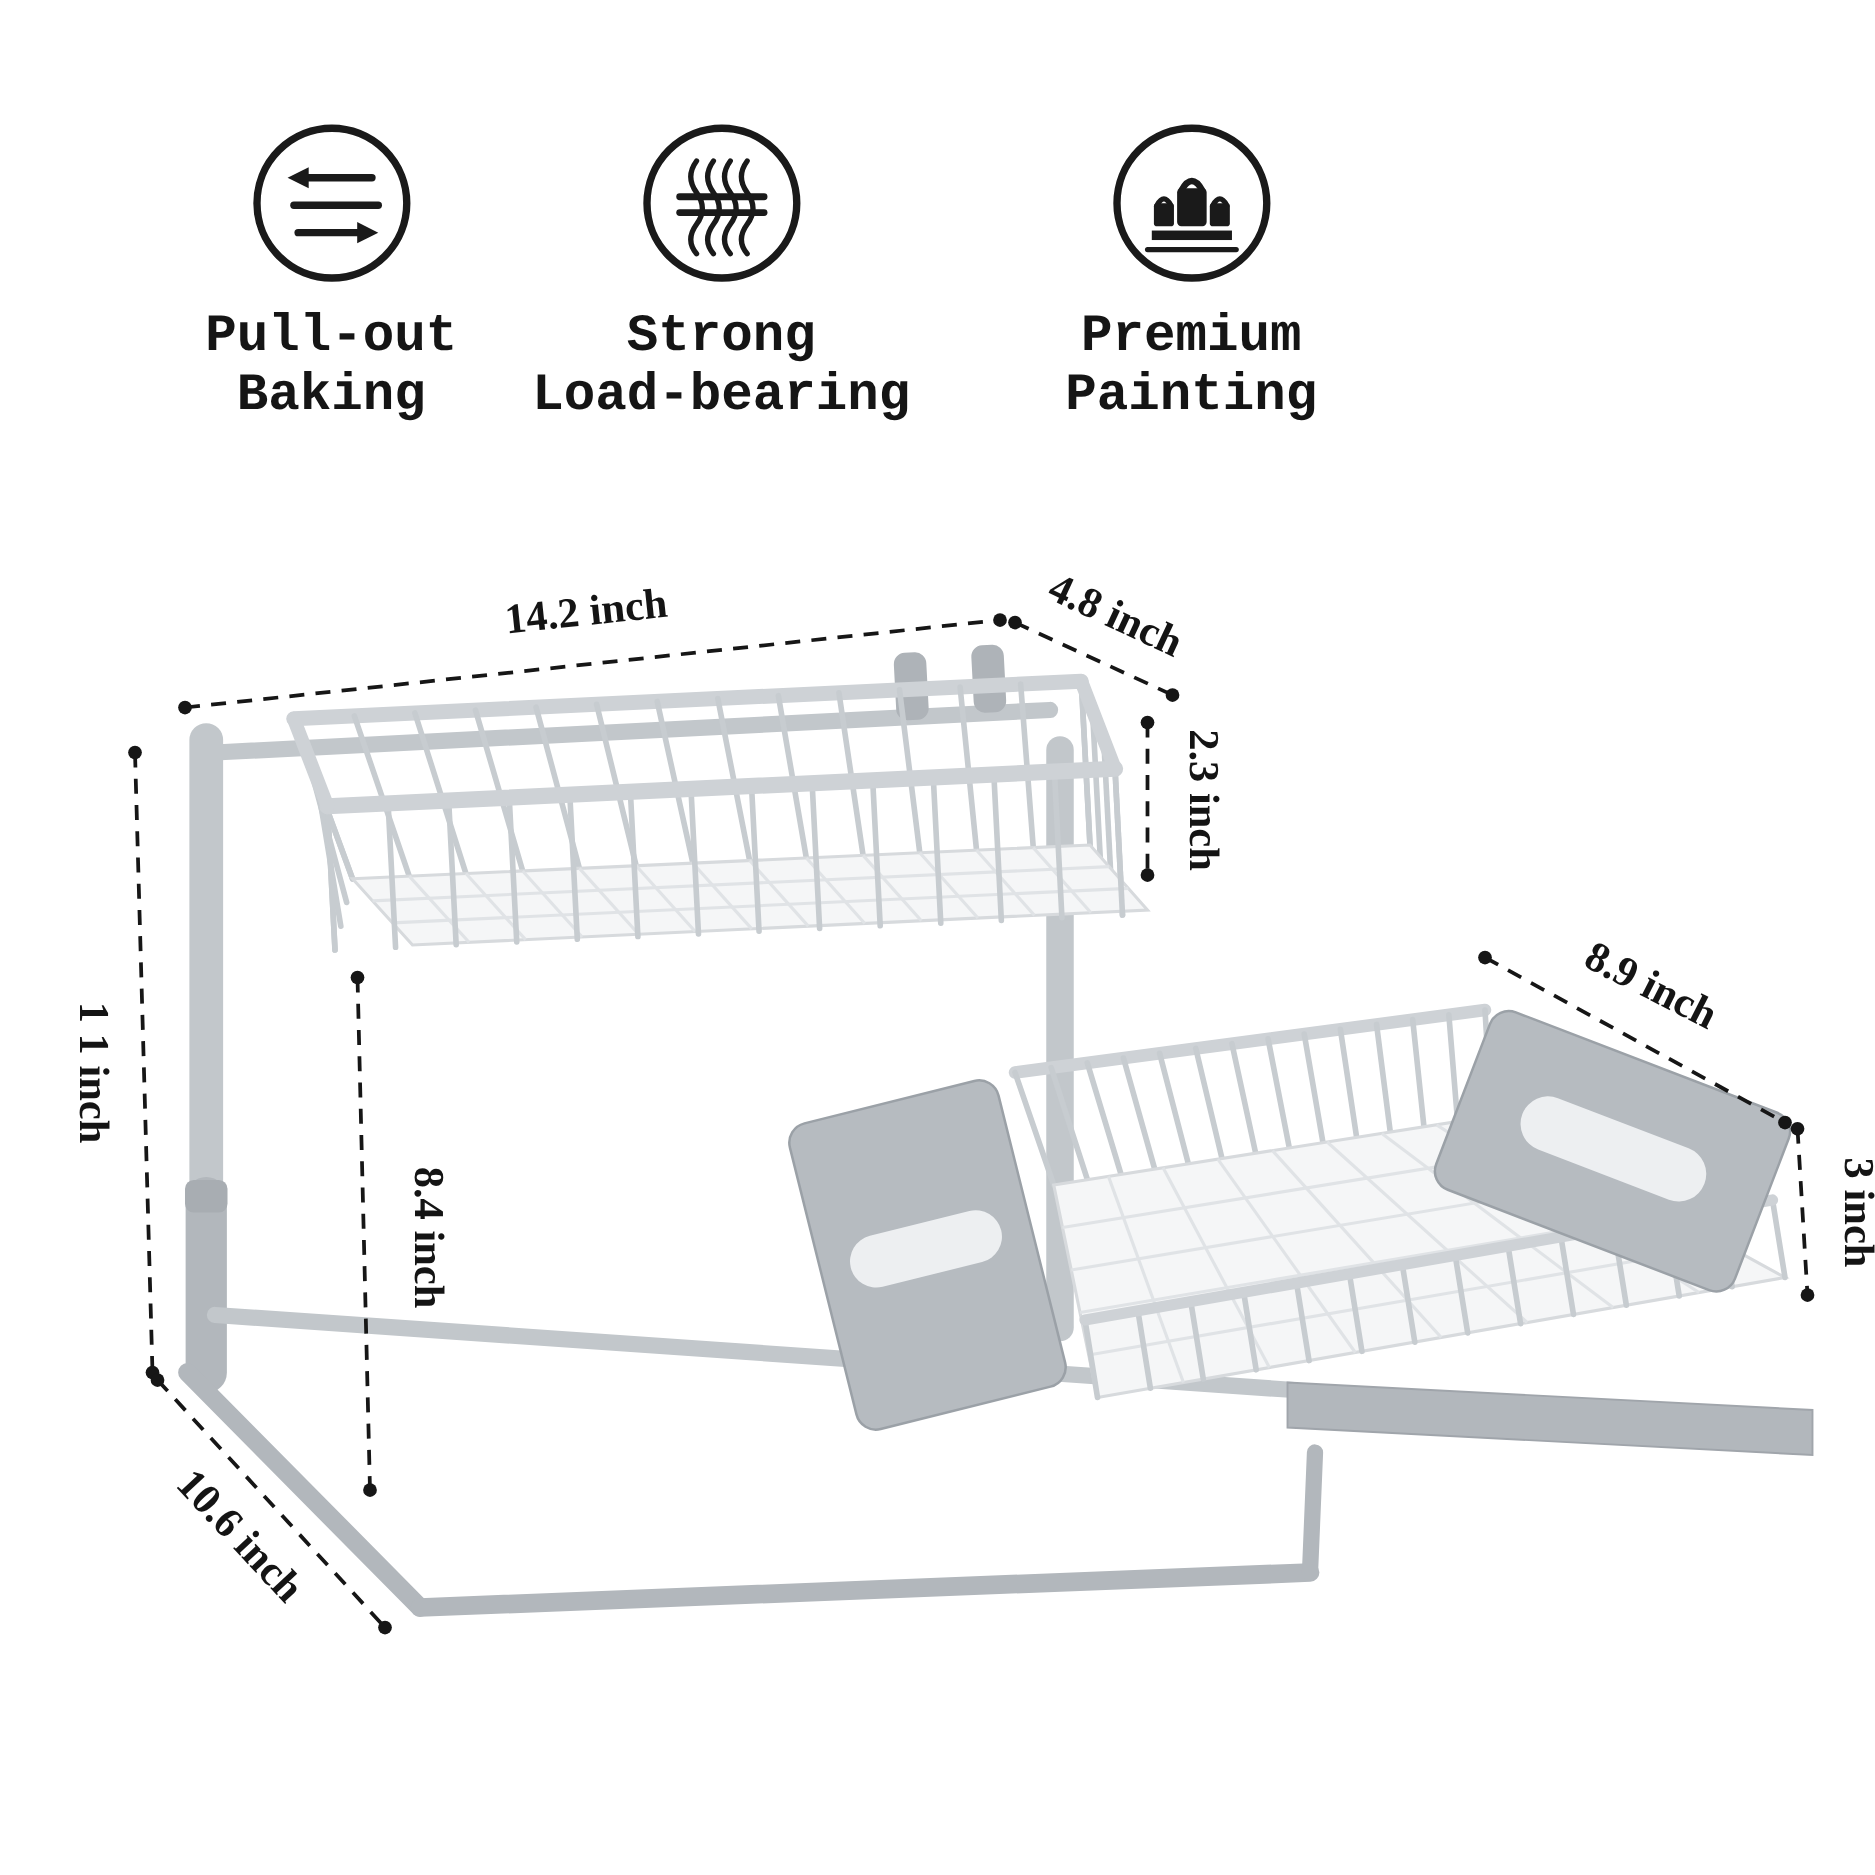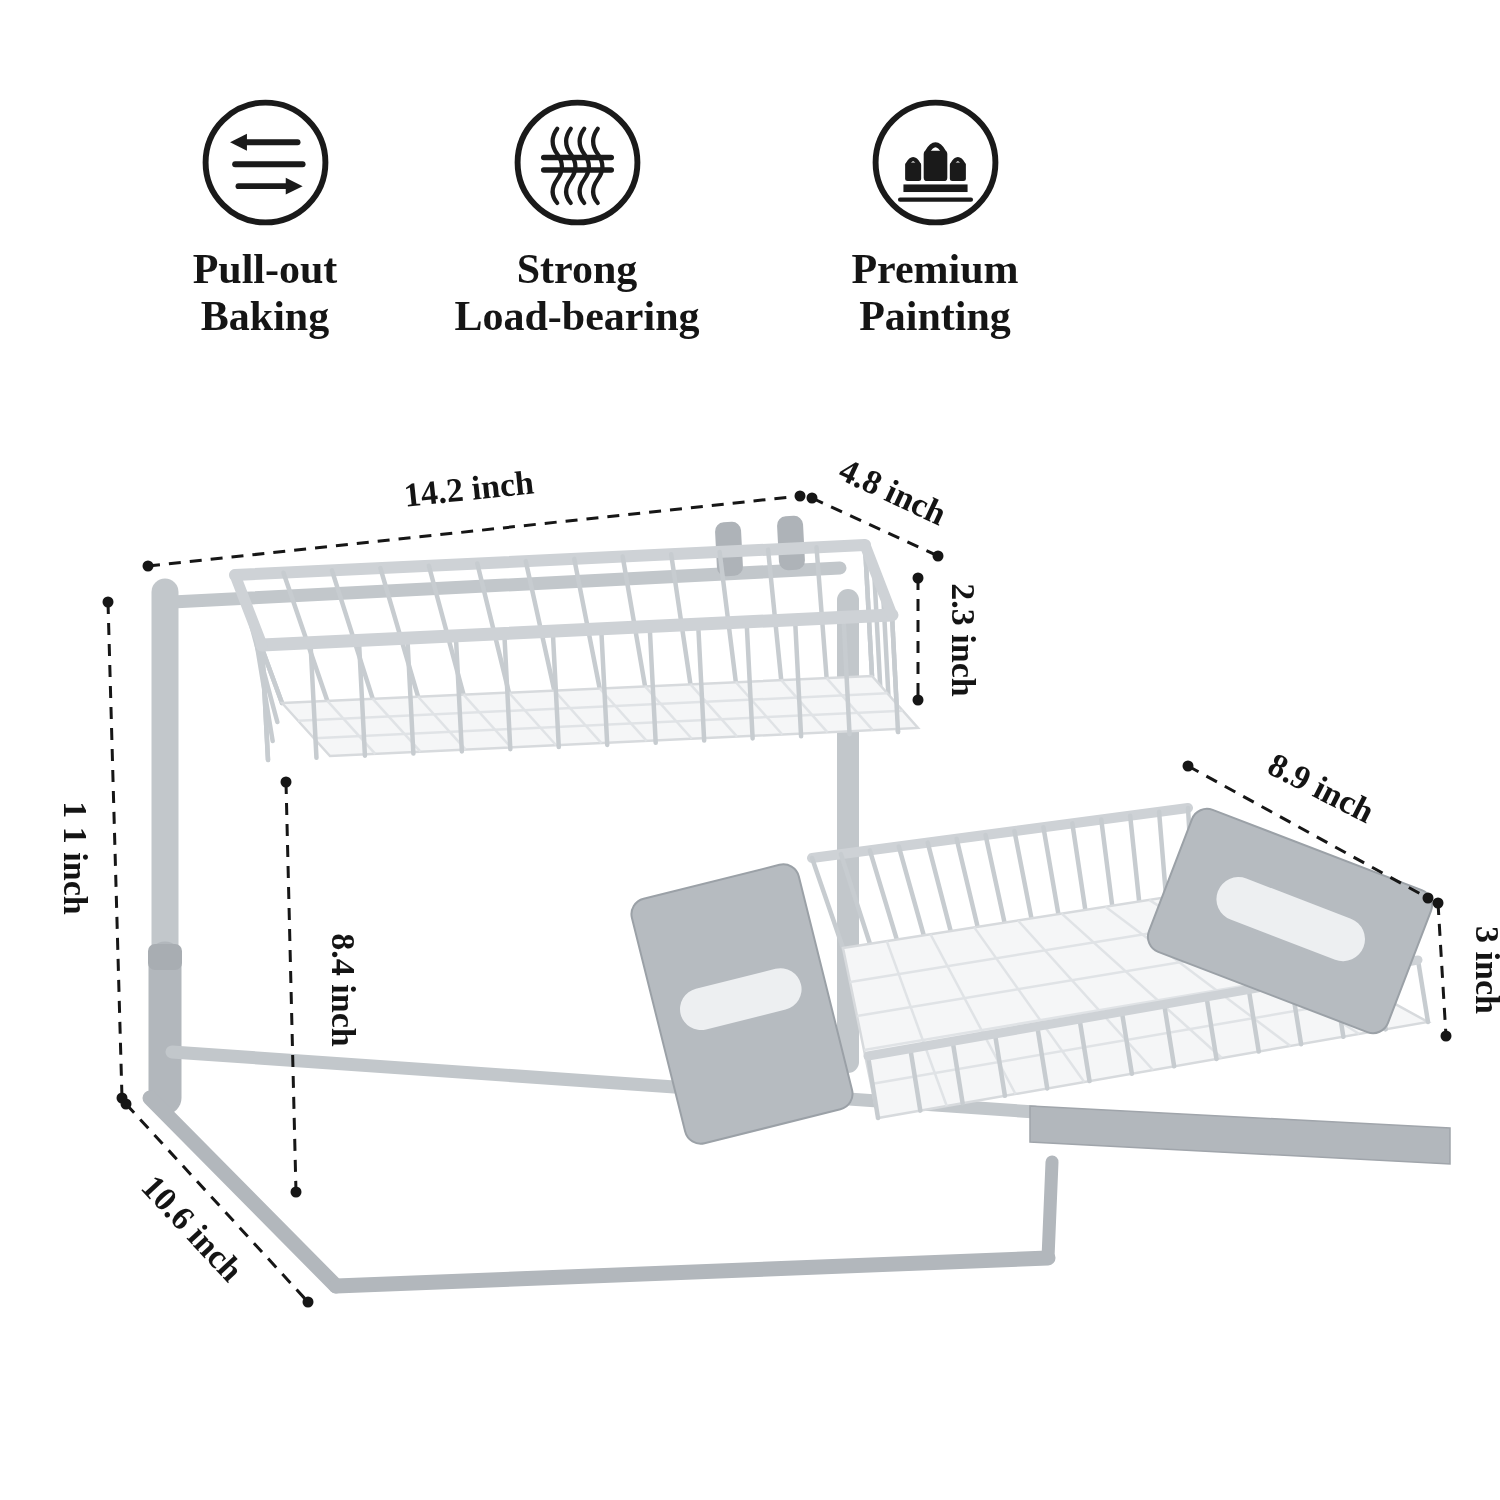--- a/index.html
+++ b/index.html
@@ -1,19 +1,19 @@
 <!DOCTYPE html>
 <html><head>
 <meta charset="utf-8">
 <style>
   html,body{margin:0;padding:0;background:#ffffff;}
   .stage{position:relative;width:1500px;height:1500px;background:#ffffff;overflow:hidden;
          font-family:"Liberation Serif",serif;}
   
-  .feature{position:absolute;top:95px;display:flex;flex-direction:column;align-items:center;}
+  .feature{position:absolute;top:95px;display:flex;flex-direction:column;align-items:center;font-family:Liberation Mono, monospace;}
   .feature svg{width:135px;height:135px;display:block;}
   .feature-label{margin-top:16px;text-align:center;font-weight:700;font-size:42px;
                  line-height:1.12;color:#151515;}
   .feature-label span{display:block;}
   .icon-stroke{stroke:#1a1a1a;fill:none;stroke-linecap:round;stroke-linejoin:round;}
   .icon-fill{fill:#1a1a1a;}
   
   .product{position:absolute;left:0;top:0;width:1500px;height:1500px;}
   .tube{stroke:#c2c7cb;fill:none;stroke-linecap:round;}
   .tube-dark{stroke:#b2b7bc;}
@@ -59,21 +59,21 @@
       <path d="M72,40 q-11,15 0,30 q11,15 0,30 q-11,15 0,28" class="icon-stroke" stroke-width="5"></path>
       <path d="M88,40 q-11,15 0,30 q11,15 0,30 q-11,15 0,28" class="icon-stroke" stroke-width="5"></path>
       <path d="M104,40 q-11,15 0,30 q11,15 0,30 q-11,15 0,28" class="icon-stroke" stroke-width="5"></path>
     </svg>
     <div class="feature-label">
       <span>Strong</span>
       <span>Load-bearing</span>
     </div>
   </div>
 
-  <div class="feature" style="left:770px;width:330px;">
+  <div class="feature" style="left:788px;width:330px;">
     <svg viewBox="0 0 160 160">
       <circle cx="80" cy="80" r="71" class="icon-stroke" stroke-width="7"></circle>
       <path d="M70,68 q10,-18 20,0" class="icon-stroke" stroke-width="6"></path>
       <rect x="66" y="66" width="28" height="36" rx="4" class="icon-fill"></rect>
       <path d="M47,82 q6.5,-12 13,0" class="icon-stroke" stroke-width="5"></path>
       <rect x="44" y="80" width="19" height="22" rx="3" class="icon-fill"></rect>
       <path d="M100,82 q6.5,-12 13,0" class="icon-stroke" stroke-width="5"></path>
       <rect x="97" y="80" width="19" height="22" rx="3" class="icon-fill"></rect>
       <rect x="42" y="106" width="76" height="9" class="icon-fill"></rect>
       <line x1="38" y1="124" x2="122" y2="124" class="icon-stroke" stroke-width="5"></line>

